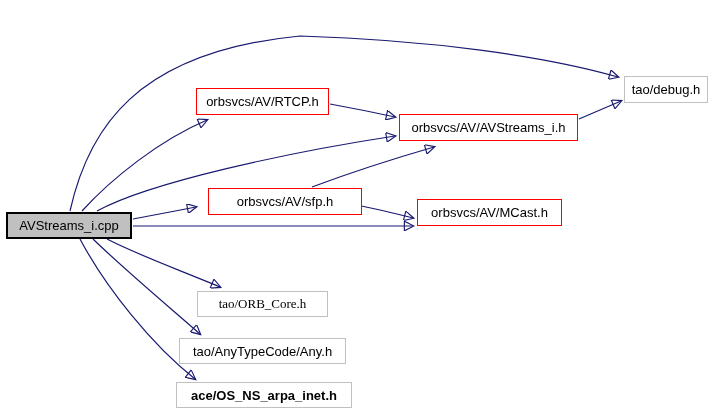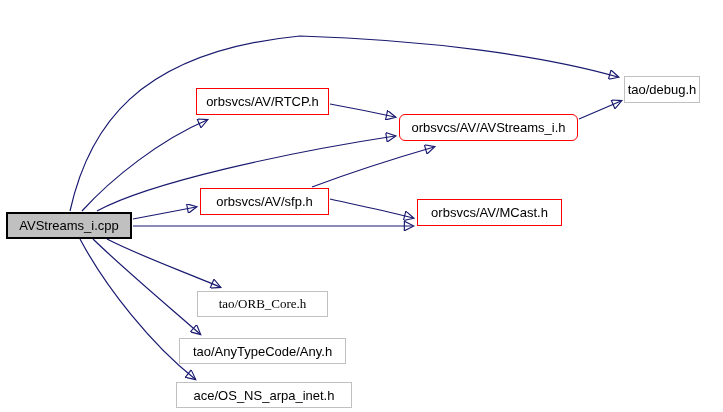--- a/index.html
+++ b/index.html
@@ -44,27 +44,27 @@
     border: 1px solid var(--red-border, #ff0000);
     cursor: pointer;
   }
   .node.main {
     background: var(--main-fill, #c0c0c0);
     border: 2px solid var(--main-border, #000000);
   }
   
   .n-main     { left: 6px;   top: 212px; width: 126px; height: 27px; }
   .n-rtcp     { left: 196px; top: 88px;  width: 133px; height: 27px; }
-  .n-avstr    { left: 399px; top: 114px; width: 179px; height: 27px; border-radius: 6px; }
-  .n-debug    { left: 624px; top: 76px;  width: 76px;  height: 27px; }
-  .n-sfp      { left: 200px; top: 188px; width: 129px; height: 27px; }
+  .n-avstr    { left: 399px; top: 114px; width: 179px; height: 27px; }
+  .n-debug    { left: 624px; top: 76px;  width: 84px;  height: 27px; }
+  .n-sfp      { left: 208px; top: 188px; width: 154px; height: 27px; }
   .n-mcast    { left: 417px; top: 199px; width: 145px; height: 27px; }
   .n-orbcore  { left: 197px; top: 291px; width: 131px; height: 26px; font-family: Liberation Serif, serif; }
   .n-any      { left: 179px; top: 338px; width: 167px; height: 26px; }
-  .n-arpa     { left: 176px; top: 382px; width: 176px; height: 26px; }
+  .n-arpa     { left: 176px; top: 382px; width: 176px; height: 26px; font-weight: bold; }
 </style>
 </head>
 <body>
 
 <div class="graph-canvas">
 
   <svg class="edges-layer" width="723" height="412" viewBox="0 0 723 412" xmlns="http://www.w3.org/2000/svg">
     <defs>
       <marker id="arrow" viewBox="0 0 10 10" refX="9" refY="5" markerWidth="10" markerHeight="8" orient="auto-start-reverse">
         <path d="M 0 0 L 10 5 L 0 10 z" fill="#191970" stroke="none"></path>

